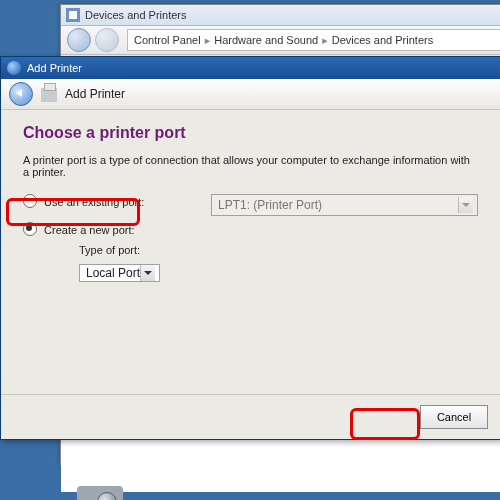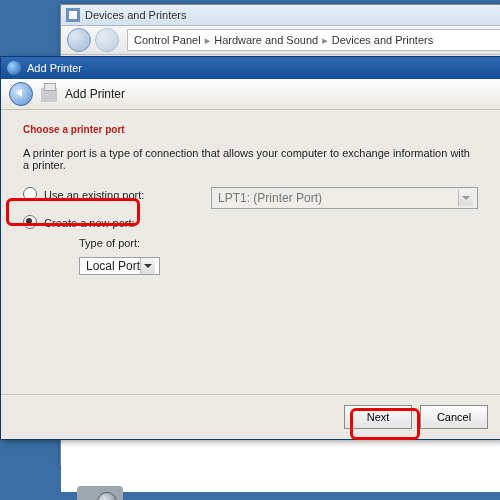--- a/index.html
+++ b/index.html
@@ -142,23 +142,23 @@
   .dlg-sub-title { font-size:12px; color:#222; }
 
   .dlg-content {
     flex:1;
     padding: 14px 22px 4px 22px;
     color:#222;
     overflow:hidden;
   }
   h2.page {
     margin: 0 0 12px 0;
-    font-size: 10px;
+    font-size: 16px;
     font-weight: bold;
-    color:#b91c1c;
+    color:#701a75;
   }
   .desc {
     font-size:11px;
     margin-bottom:16px;
   }
   .row {
     display:flex; align-items:flex-start;
     margin-bottom: 6px;
     gap: 8px;
   }
@@ -289,22 +289,19 @@
       <div class="lbl" style="width:124px">Type of port:</div>
       <div class="dropdown">
         <span>Local Port</span>
         <span class="dd-arrow"></span>
       </div>
     </div>
   </div>
 
   <div class="dlg-buttons">
     <div class="btn">
-      <span>Next</span>
-    </div>
-    <div class="btn">
       <span>Cancel</span>
     </div>
   </div>
 </div>
 
 <div class="callout" style="left:6px; top:198px; width:128px; height:22px;"></div>
 <div class="callout" style="left:350px; top:408px; width:64px; height:26px;"></div>
 
 </body></html>

